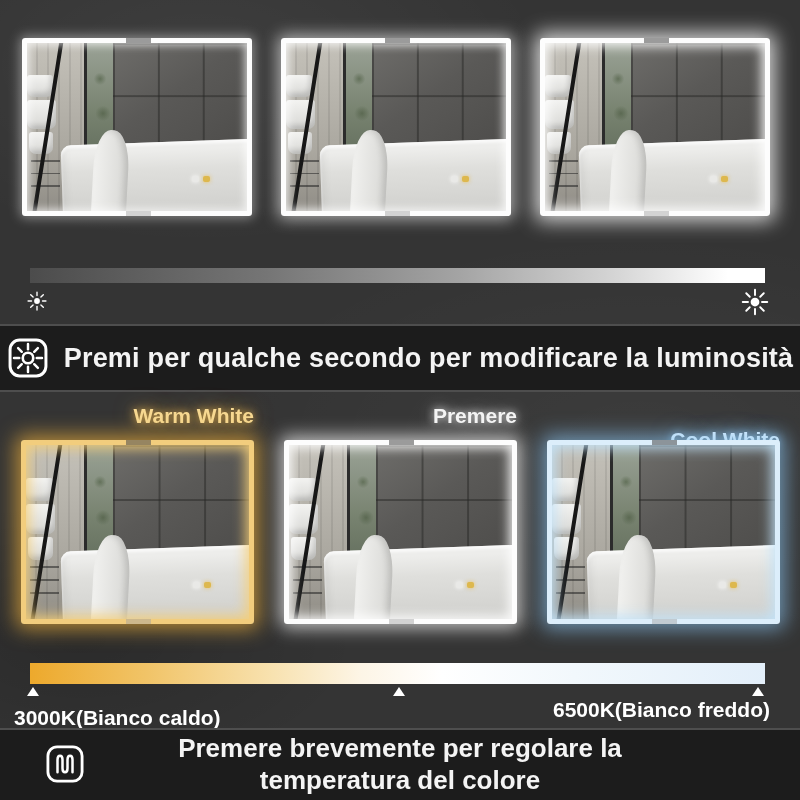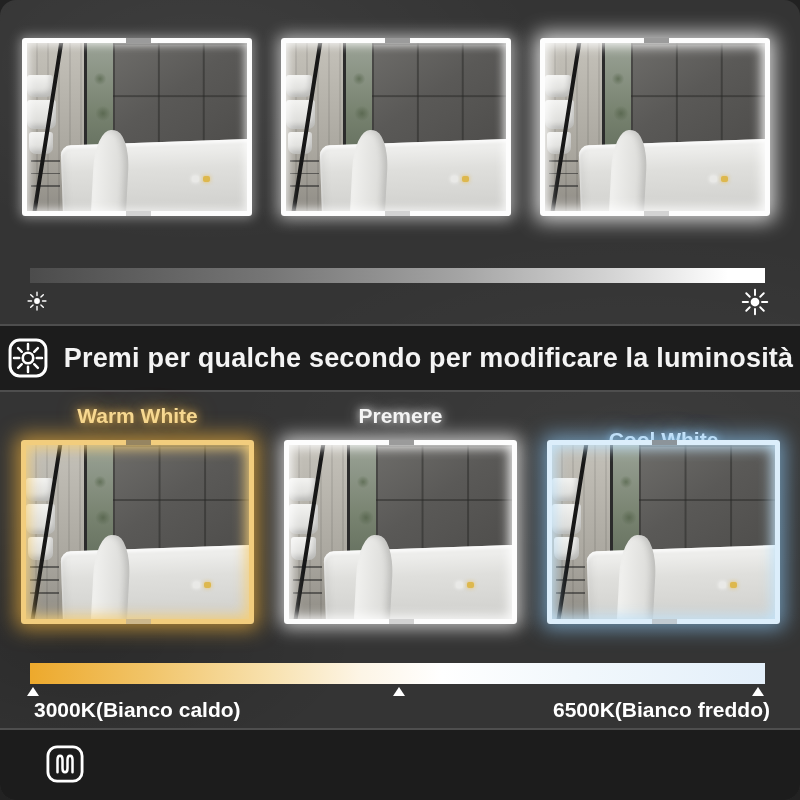--- a/index.html
+++ b/index.html
@@ -2,21 +2,21 @@
 <html><head>
 <meta charset="utf-8">
 <style>
   html,body{margin:0;padding:0;background:#222;}
   .page{position:relative;width:800px;height:800px;overflow:hidden;
         background:#343434;
         background-image:
           radial-gradient(ellipse 500px 260px at 25% 8%, rgba(255,255,255,0.05), transparent 70%),
           radial-gradient(ellipse 600px 300px at 80% 55%, rgba(255,255,255,0.04), transparent 70%),
           radial-gradient(ellipse 400px 200px at 10% 80%, rgba(0,0,0,0.18), transparent 70%);
-        font-family:"Liberation Sans", sans-serif;border-radius:16px;}
+        font-family:"Liberation Sans", sans-serif;}
 
   
   .mirror{position:absolute;border-radius:3px;}
   .led{position:absolute;inset:0;border:5px solid #fdfdfd;border-radius:3px;z-index:6;pointer-events:none;}
   .b1 .led{box-shadow:0 0 12px 2px rgba(255,255,255,.42), inset 0 0 9px 2px rgba(255,255,255,.75);}
   .b2 .led{box-shadow:0 0 16px 3px rgba(255,255,255,.6), inset 0 0 10px 2px rgba(255,255,255,.85);}
   .b3 .led{box-shadow:0 0 20px 5px rgba(255,255,255,.8), inset 0 0 12px 3px rgba(255,255,255,.95);}
   .warm-m .led{border-color:#f2cd7d;box-shadow:0 0 20px 5px rgba(236,175,60,.7), inset 0 0 13px 3px rgba(246,208,120,.95);}
   .natural-m .led{box-shadow:0 0 18px 4px rgba(255,255,255,.7), inset 0 0 11px 3px rgba(255,255,255,.9);}
   .cool-m .led{border-color:#dceefb;box-shadow:0 0 20px 5px rgba(140,198,242,.65), inset 0 0 13px 3px rgba(195,228,250,.95);}
@@ -73,33 +73,33 @@
   
   .band{position:absolute;left:0;width:800px;background:#1c1c1c;color:#f4f4f4;
         box-sizing:border-box;border-top:2px solid #4e4e4e;border-bottom:2px solid #4e4e4e;
         display:flex;align-items:center;justify-content:center;gap:15px;}
   .band-brightness{top:324px;height:68px;font-size:27px;font-weight:600;letter-spacing:.2px;}
   .band-temp{top:728px;height:72px;font-size:26px;font-weight:600;text-align:center;line-height:1.22;border-bottom:none;}
   .band-temp .defog-wrap{position:absolute;left:45px;top:14px;}
   .band .icon-wrap{display:flex;align-items:center;}
 
   
-  .mode-label{position:absolute;top:404px;width:233px;text-align:center;font-size:21px;font-weight:700;}
+  .mode-label{position:absolute;top:404px;width:233px;text-align:right;font-size:21px;font-weight:700;}
   .lab-warm{left:21px;color:#f7d992;text-shadow:0 0 9px rgba(240,185,80,.95),0 0 20px rgba(240,185,80,.6);}
   .lab-natural{left:284px;color:#f4f4f4;text-shadow:0 0 9px rgba(255,255,255,.85),0 0 18px rgba(255,255,255,.45);}
   .lab-cool{left:547px;color:#d9edfc;text-shadow:0 0 9px rgba(140,200,245,.95),0 0 20px rgba(140,200,245,.55);margin-top:24px;}
 
   .bar-temp{position:absolute;left:30px;top:663px;width:735px;height:21px;
         background:linear-gradient(90deg,#eda92c 0%,#f1c express 0,#f1c468 16%,#f8e2b0 33%,#fdf5e6 45%,#ffffff 56%,#f2f8fc 74%,#e3effa 100%);}
   .bar-temp{background:linear-gradient(90deg,#eda92c 0%,#f1c468 16%,#f8e2b0 33%,#fdf5e6 45%,#ffffff 56%,#f2f8fc 74%,#e3effa 100%);}
   .marker{position:absolute;top:687px;width:0;height:0;
         border-left:6px solid transparent;border-right:6px solid transparent;border-bottom:9px solid #fff;}
   .mk-left{left:27px;} .mk-mid{left:393px;} .mk-right{left:752px;}
   .temp-label{position:absolute;top:698px;font-size:21px;font-weight:700;color:#fff;}
-  .tl-left{left:34px;}
+  .tl-left{left:14px;margin-top:8px;}
   .tl-mid{left:280px;width:240px;text-align:center;}
   .tl-right{right:30px;text-align:center;}
 </style>
 </head>
 <body>
 
 <div class="page">
 
   <div class="mirror b1" style="left:22px;top:38px;width:230px;height:178px">
     <div class="scene">
@@ -297,17 +297,18 @@
   <div class="temp-label tl-right">6500K(Bianco freddo)</div>
 
   <div class="band band-temp">
     <span class="defog-wrap">
       <svg width="40" height="40" viewBox="0 0 48 48">
         <rect x="3.5" y="3.5" width="41" height="41" rx="11" fill="none" stroke="#fff" stroke-width="3.4"></rect>
         <path d="M15 34 V19 Q15 14 18 14 Q21 14 21 19 V29 Q21 34 24 34 Q27 34 27 29 V19 Q27 14 30 14 Q33 14 33 19 V34" fill="none" stroke="#fff" stroke-width="3" stroke-linecap="round" stroke-linejoin="round"></path>
       </svg>
     </span>
     <span>
-      <br>
+      <span>Premere brevemente per regolare la</span><br>
+      <span>temperatura del colore</span>
     </span>
   </div>
 
 </div>
 
 </body></html>

